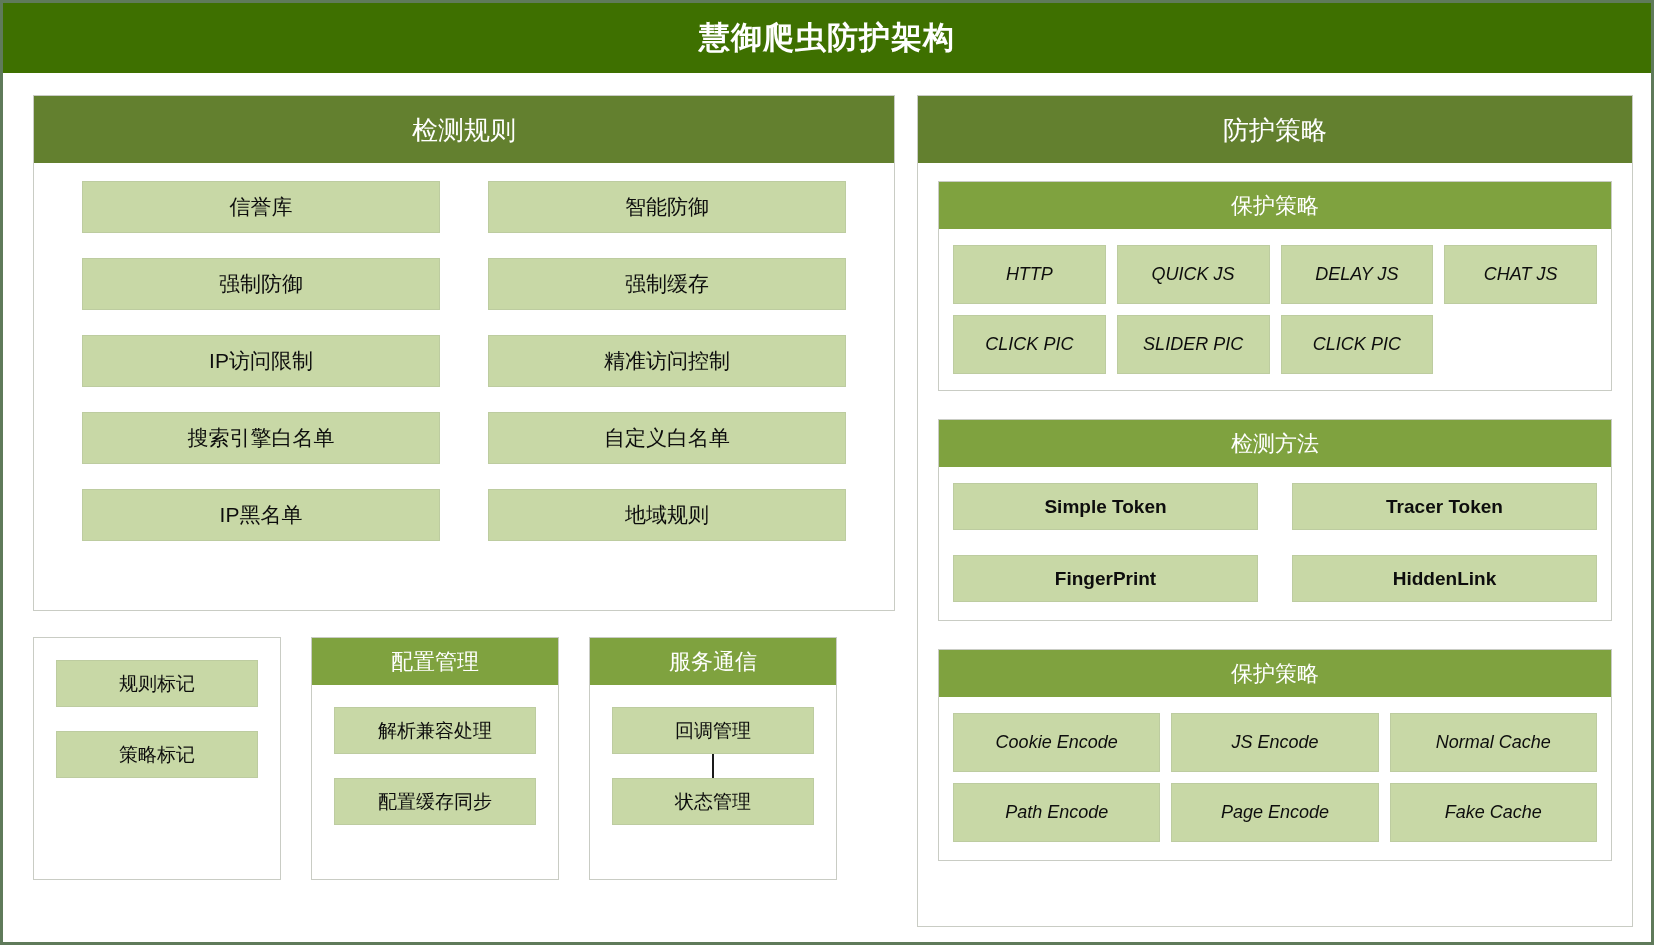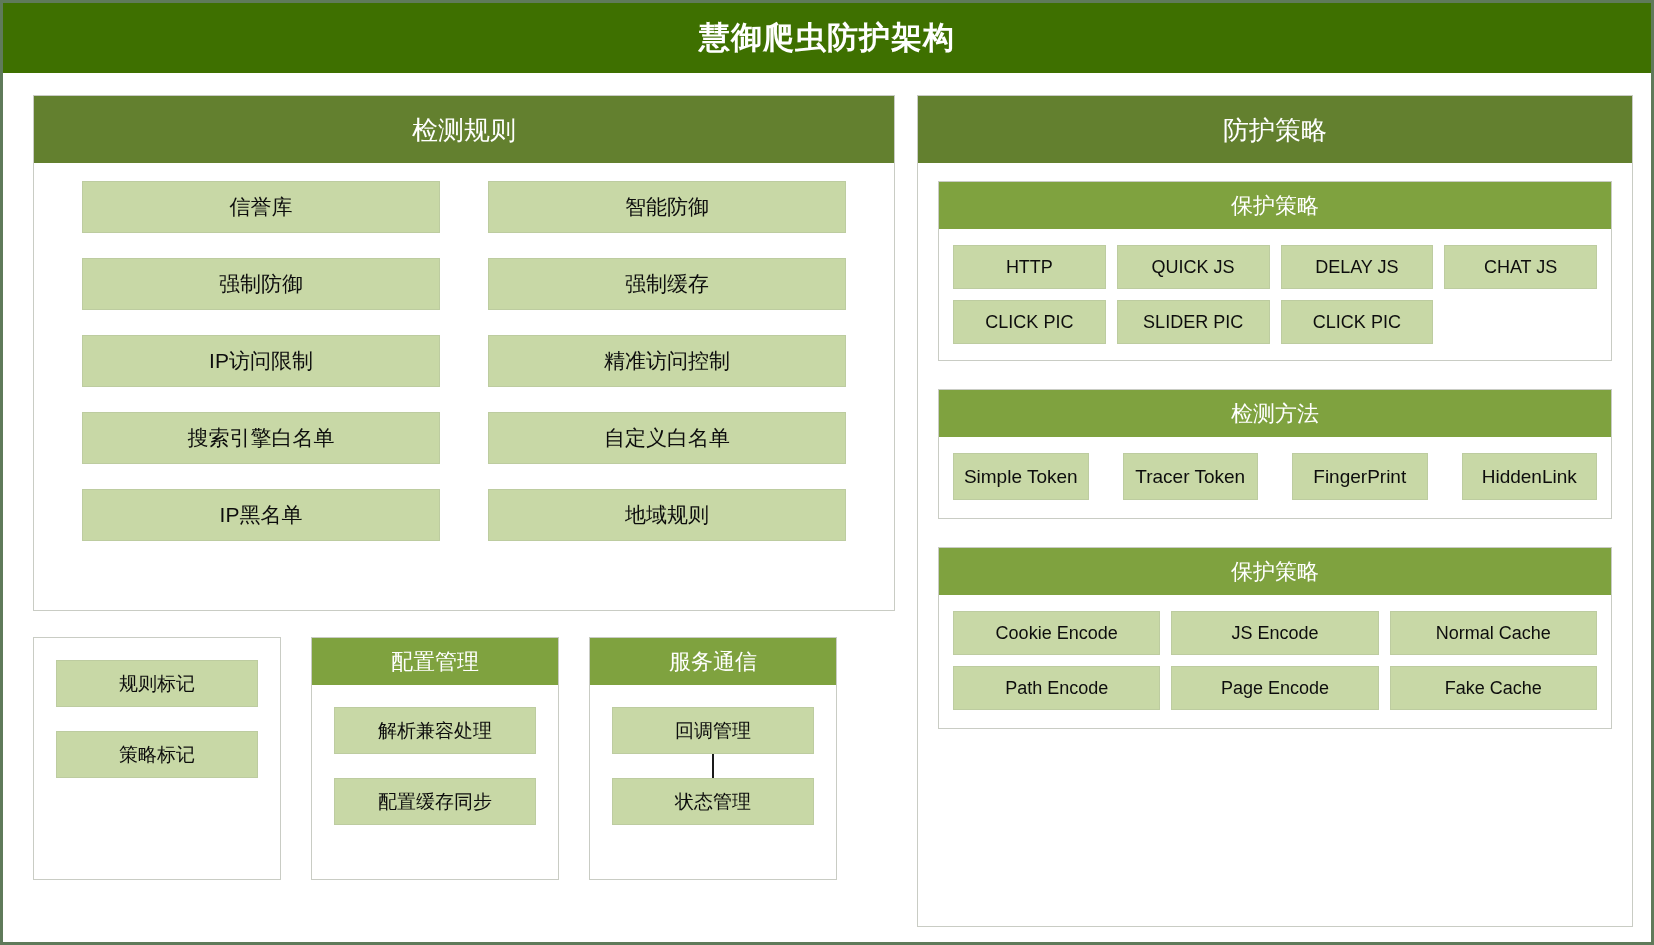--- a/index.html
+++ b/index.html
@@ -85,21 +85,21 @@
     border: 1px solid #bdccA0;
     color: #0d0d0d;
     display: flex;
     align-items: center;
     justify-content: center;
     text-align: left;
     font-size: 21px;
     height: 52px;
   }
   .box.sm { font-size: 19px; height: 47px; }
-  .box.xs { font-size: 18px; height: 44px; }
+  .box.xs { font-size: 18px; height: 59px; font-style: italic; }
 
   
   .rules-panel { height: 516px; }
   .rules-grid {
     display: grid;
     grid-template-columns: 1fr 1fr;
     column-gap: 48px;
     row-gap: 25px;
     padding: 0 28px;
   }
@@ -136,22 +136,23 @@
   .sub-panel + .sub-panel { margin-top: 28px; }
   .sub-body { padding: 16px 14px 16px; }
 
   .grid-4 {
     display: grid;
     grid-template-columns: repeat(4, 1fr);
     gap: 11px;
   }
   .grid-2 {
     display: grid;
-    grid-template-columns: repeat(4, 1fr);
+    grid-template-columns: repeat(2, 1fr);
     gap: 25px 34px;
+    font-weight: bold;
   }
   .grid-3 {
     display: grid;
     grid-template-columns: repeat(3, 1fr);
     gap: 11px;
   }
   .defense-panel .sub-body  { padding: 16px 14px; }
   .detect-panel .sub-body   { padding: 16px 14px 18px; }
   .protect-panel .sub-body  { padding: 16px 14px 18px; }
 </style>

